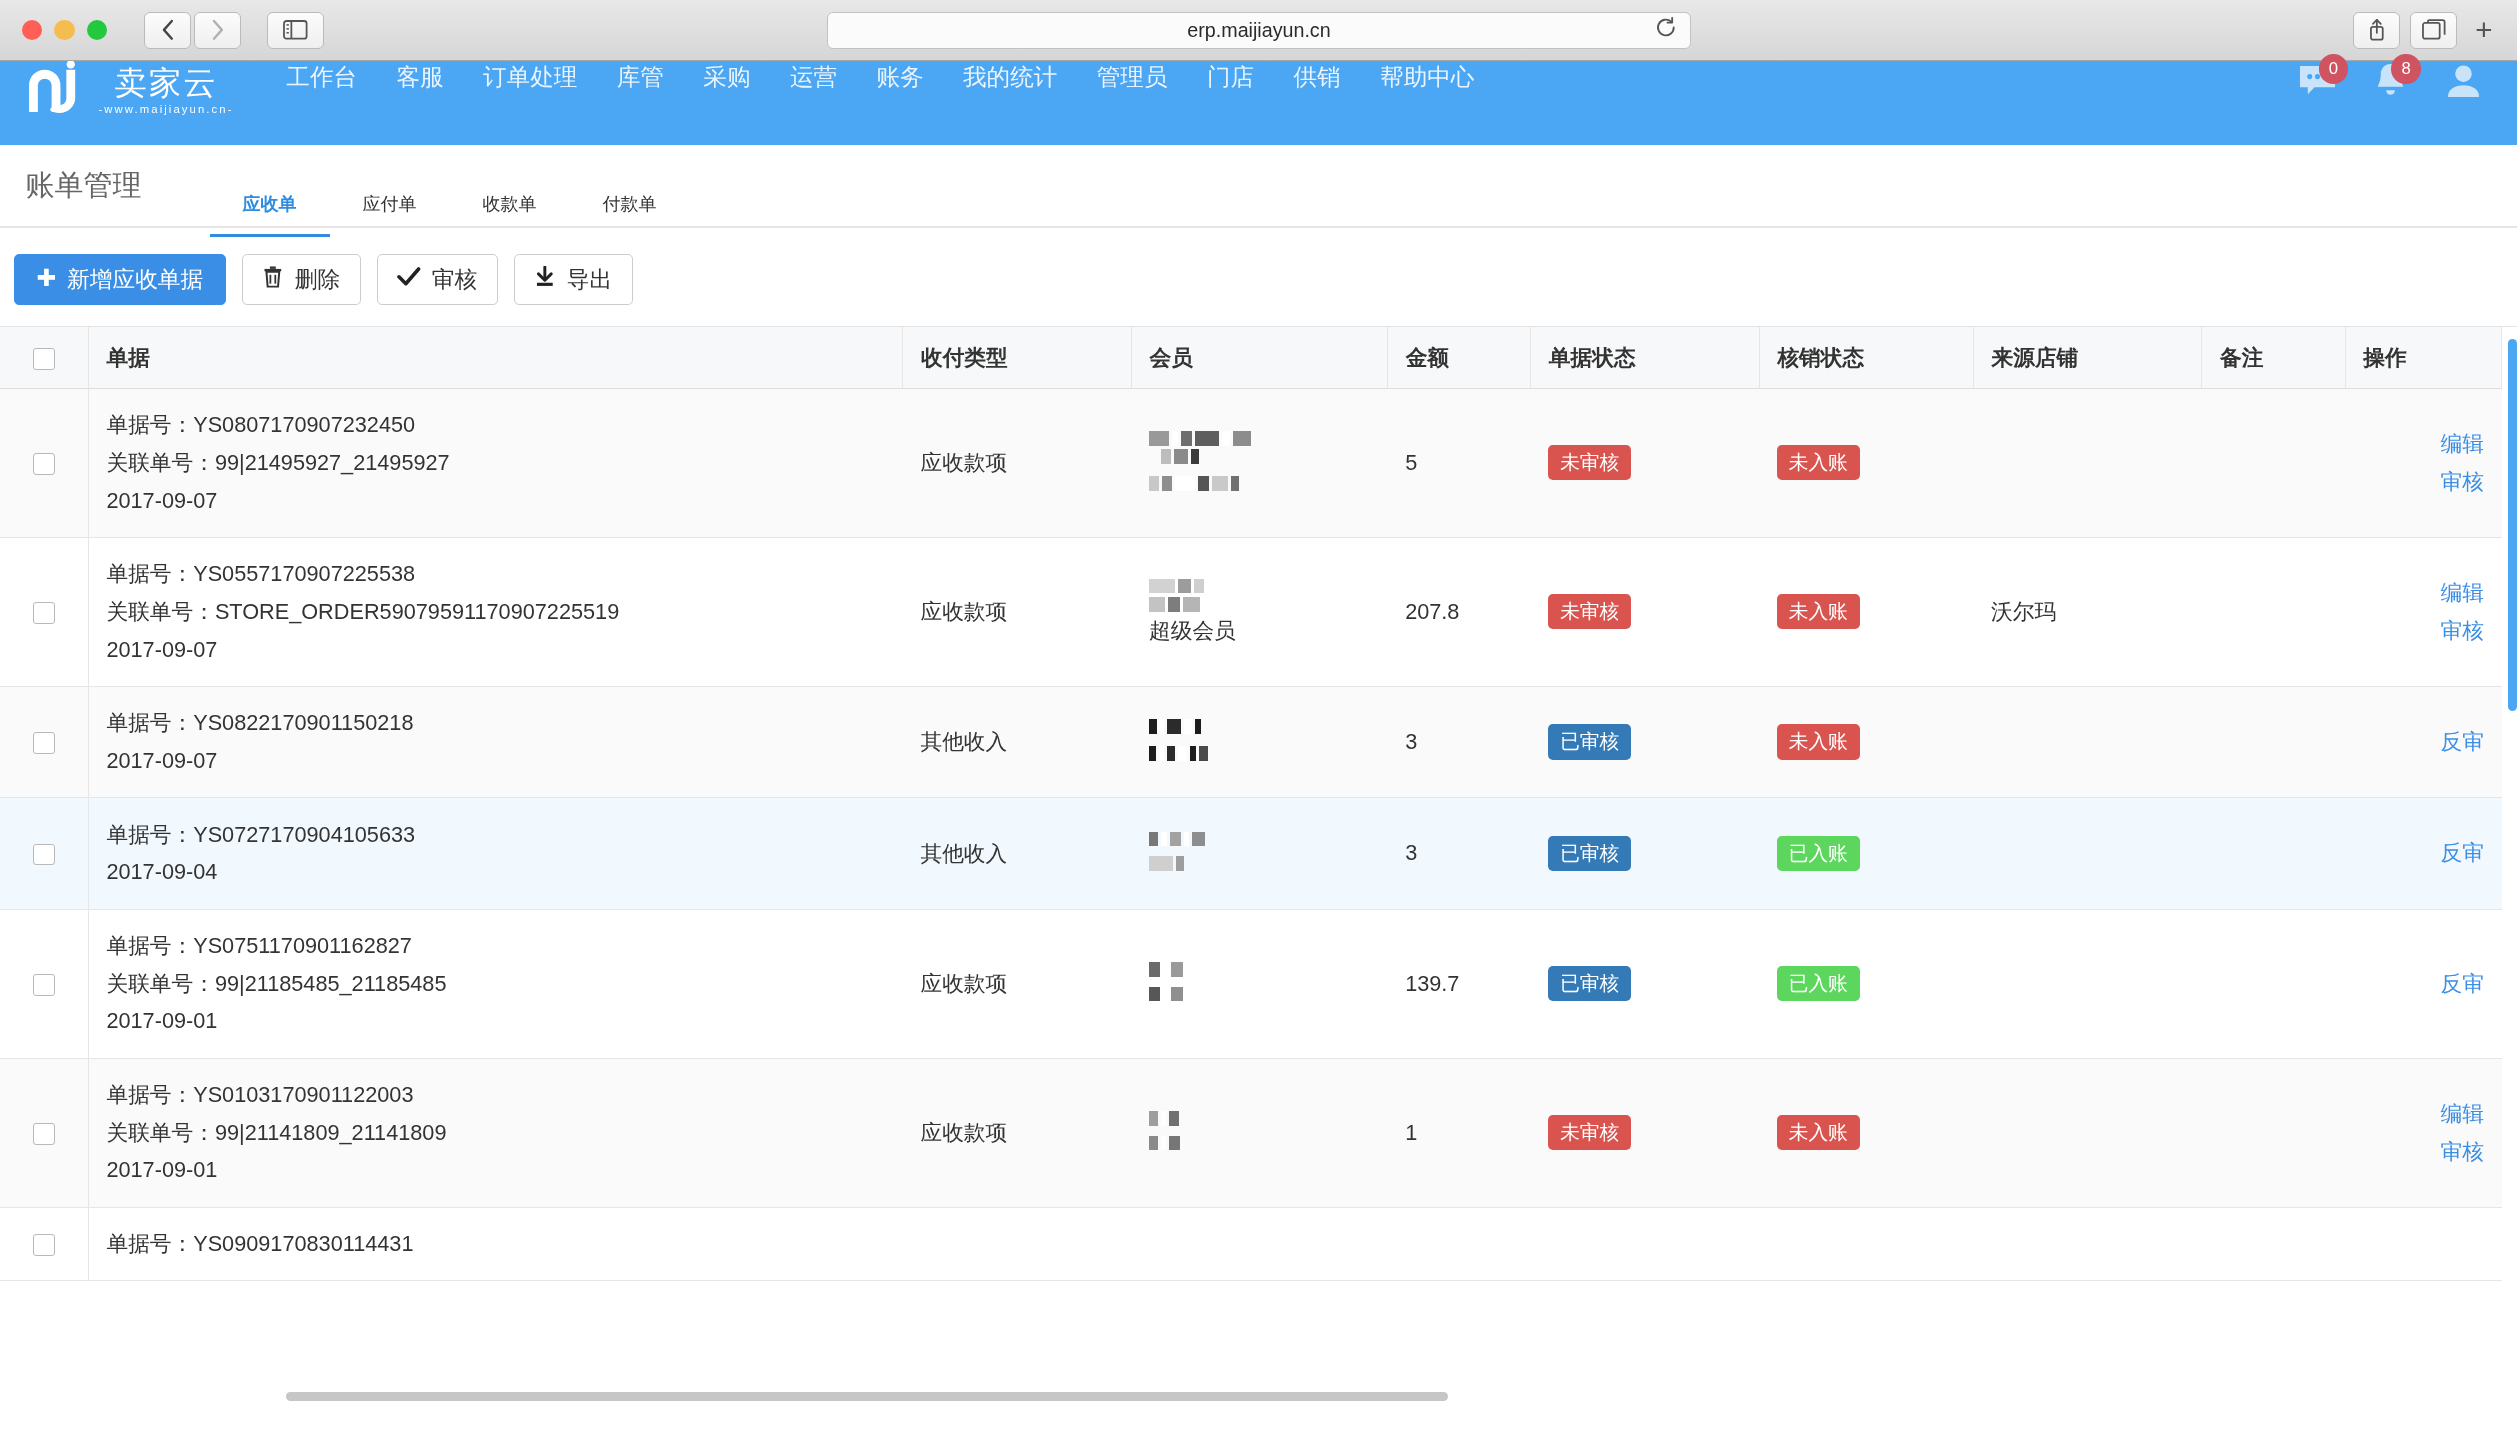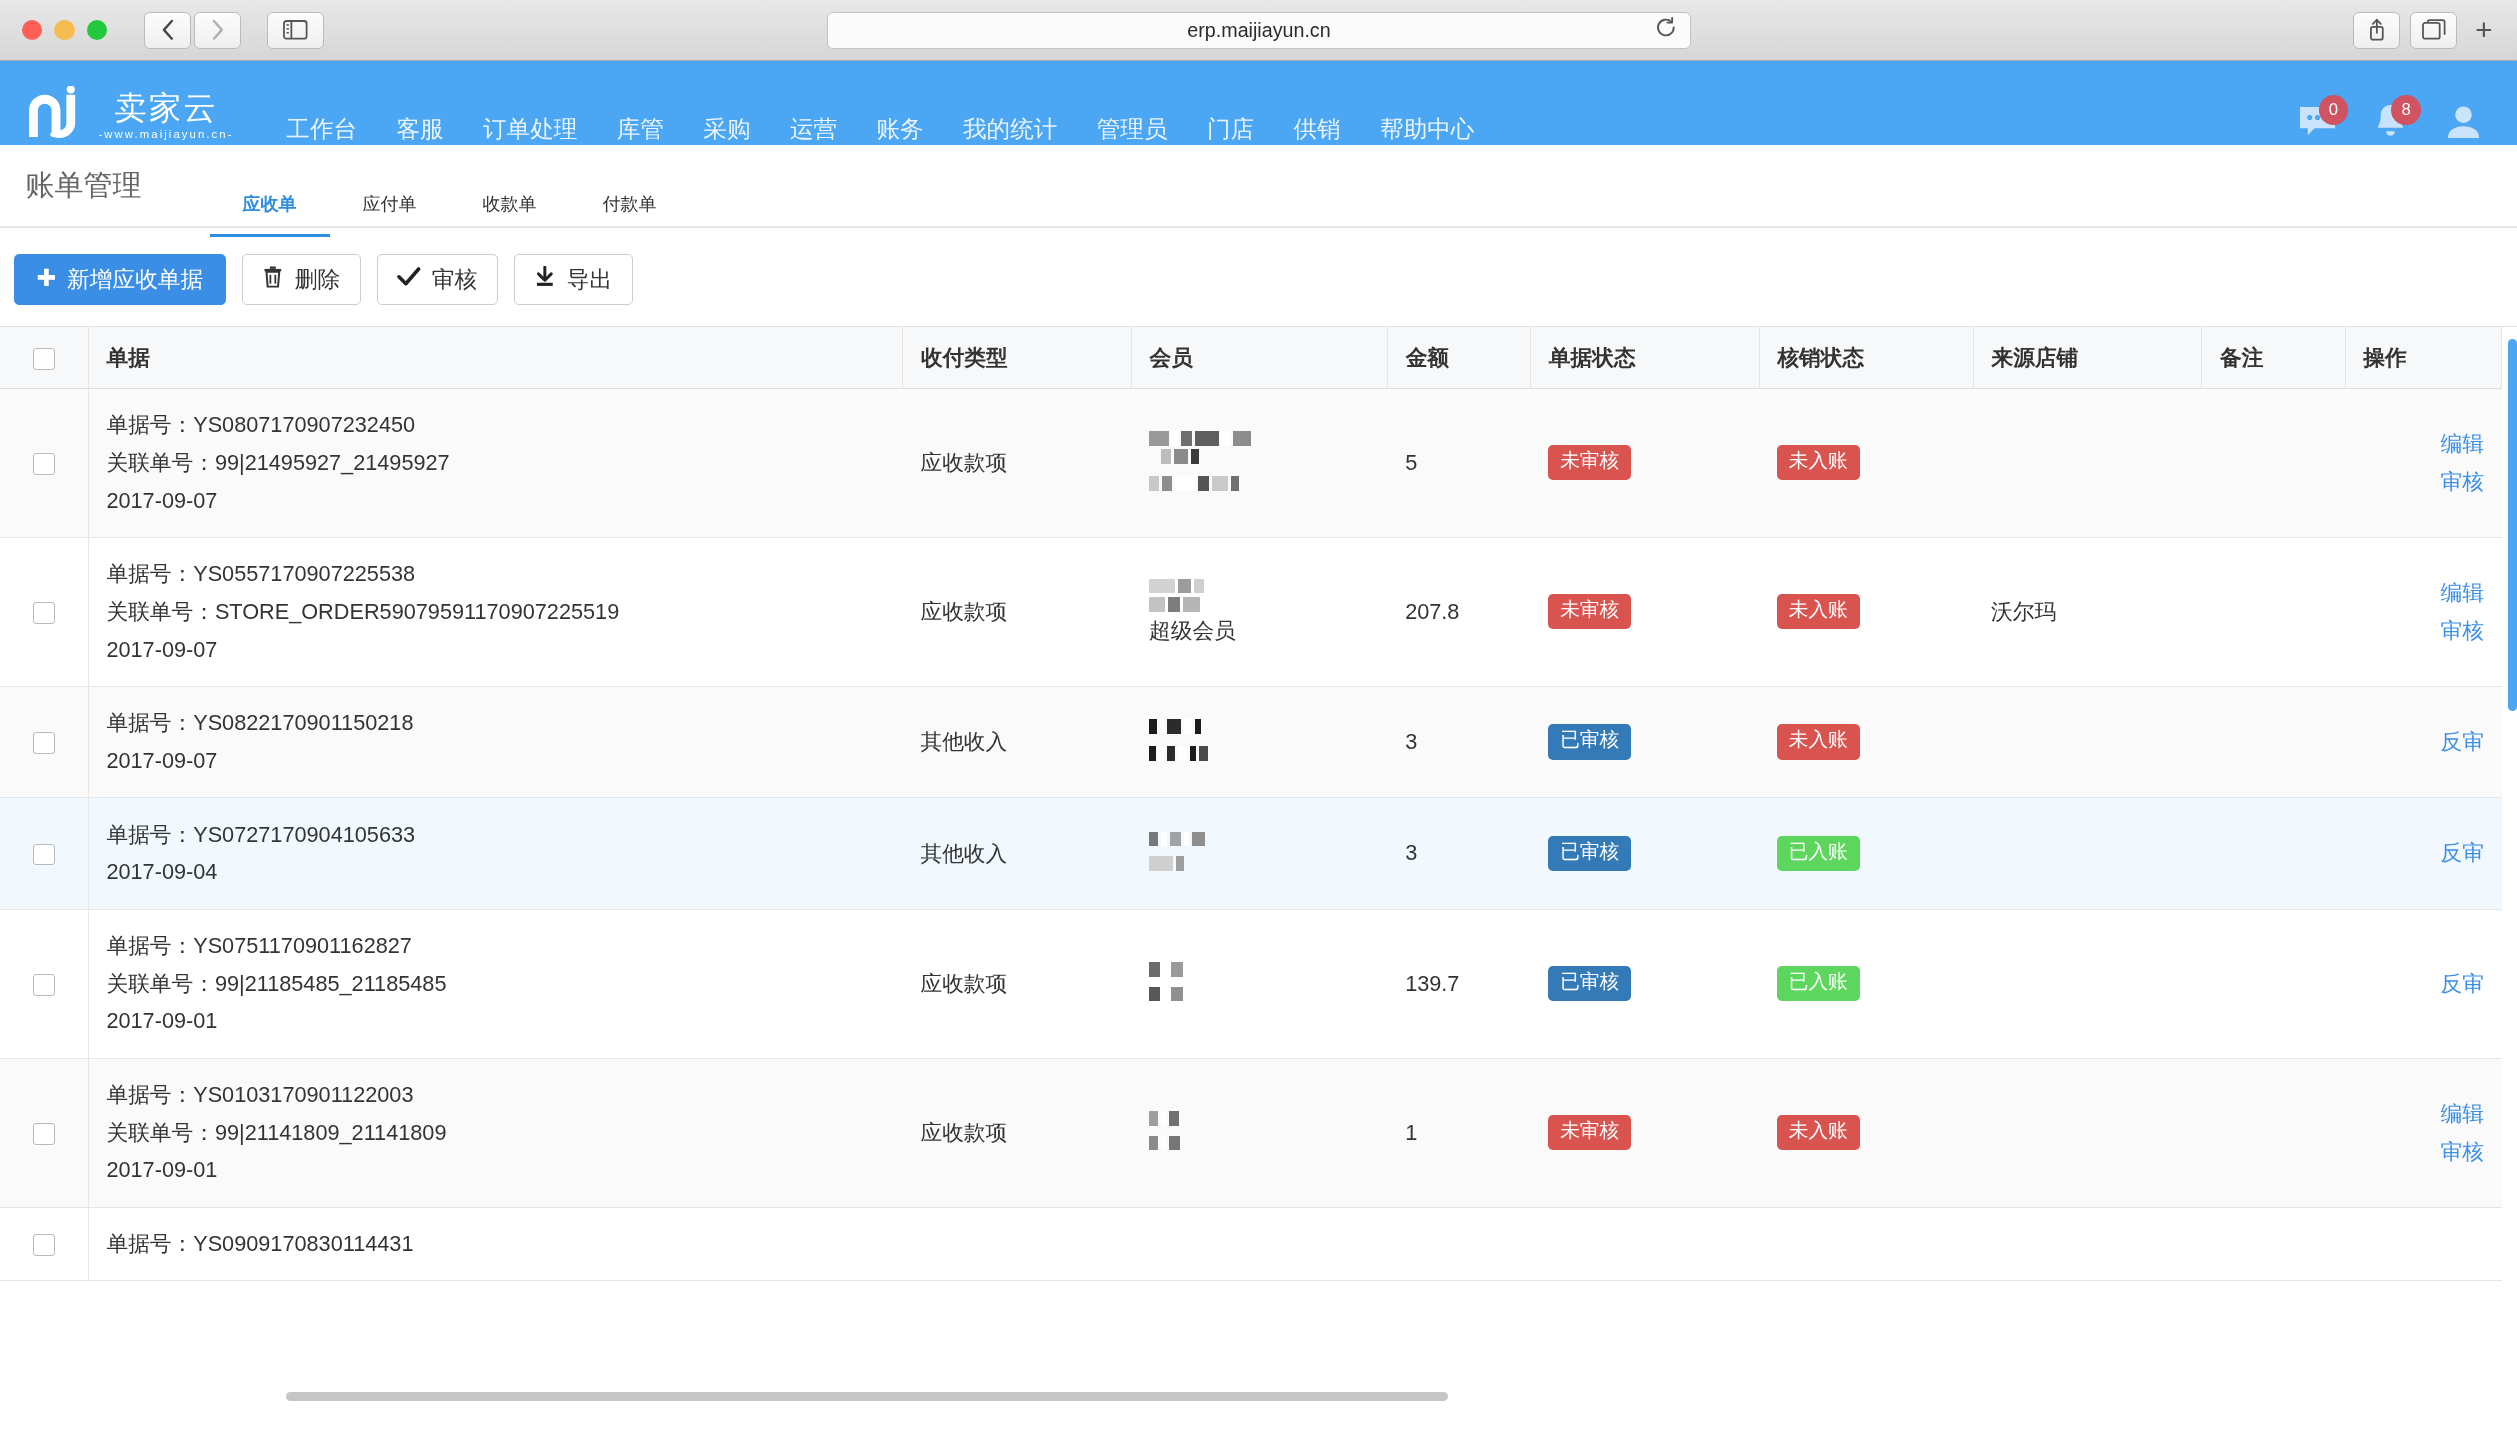--- a/index.html
+++ b/index.html
@@ -41,21 +41,21 @@
     font-size: 19.7px; color: #2b2b2b;
   }
   .reload-icon { position: absolute; right: 13.8px; top: 50%; transform: translateY(-50%); }
 
   .chrome-right { margin-left: auto; display: flex; align-items: center; gap: 9.9px; padding-right: 17.7px; }
   .plus-btn { font-size: 29.6px; color: #555; line-height: 1; padding: 0 7.9px; }
 
   
   .appbar {
     height: 84px; background: #4ba6f3;
-    display: flex; align-items: flex-end; padding: 0 25.6px;
+    display: flex; align-items: flex-start; padding: 0 25.6px;
   }
   .logo { display: flex; align-items: center; gap: 9.9px; margin-right: 33px; }
   .logo-mark { flex: none; }
   .logo-text { display: flex; flex-direction: column; align-items: center; }
   .logo-title { font-size: 32.5px; color: #fff; letter-spacing: 2px; line-height: 1.05; }
   .logo-sub { font-size: 11.3px; color: #fff; letter-spacing: 2.1px; margin-top: 3px; }
 
   .mainnav { display: flex; align-items: center; }
   .mainnav a {
     color: #eaf4fe; font-size: 23.6px; text-decoration: none;
@@ -113,21 +113,21 @@
   tbody tr.zebra { background: #fafafa; }
   tbody tr.hl { background: #f1f8fe; }
   .doc-line { line-height: 1.73; white-space: nowrap; }
   .cb {
     width: 21.7px; height: 21.7px; border: 1px solid #b9b9b9;
     border-radius: 3px; background: #fff; display: inline-block; vertical-align: middle;
   }
 
   .badge-tag {
     display: inline-block; padding: 4.9px 11.8px; border-radius: 4.9px;
-    font-size: 19.7px; color: #fff; line-height: 1.3; font-family: Liberation Mono, monospace;
+    font-size: 19.7px; color: #fff; line-height: 1.3;
   }
   .tag-red { background: #d9534f; }
   .tag-blue { background: #337ab7; }
   .tag-green { background: #5cd65c; }
 
   .act { color: #3a8ee6; font-size: 21.7px; line-height: 1.75; display: block; text-align: right; }
 
   
   .pix { display: block; }
   .pix-row { display: flex; gap: 3px; margin-bottom: 3.9px; }

